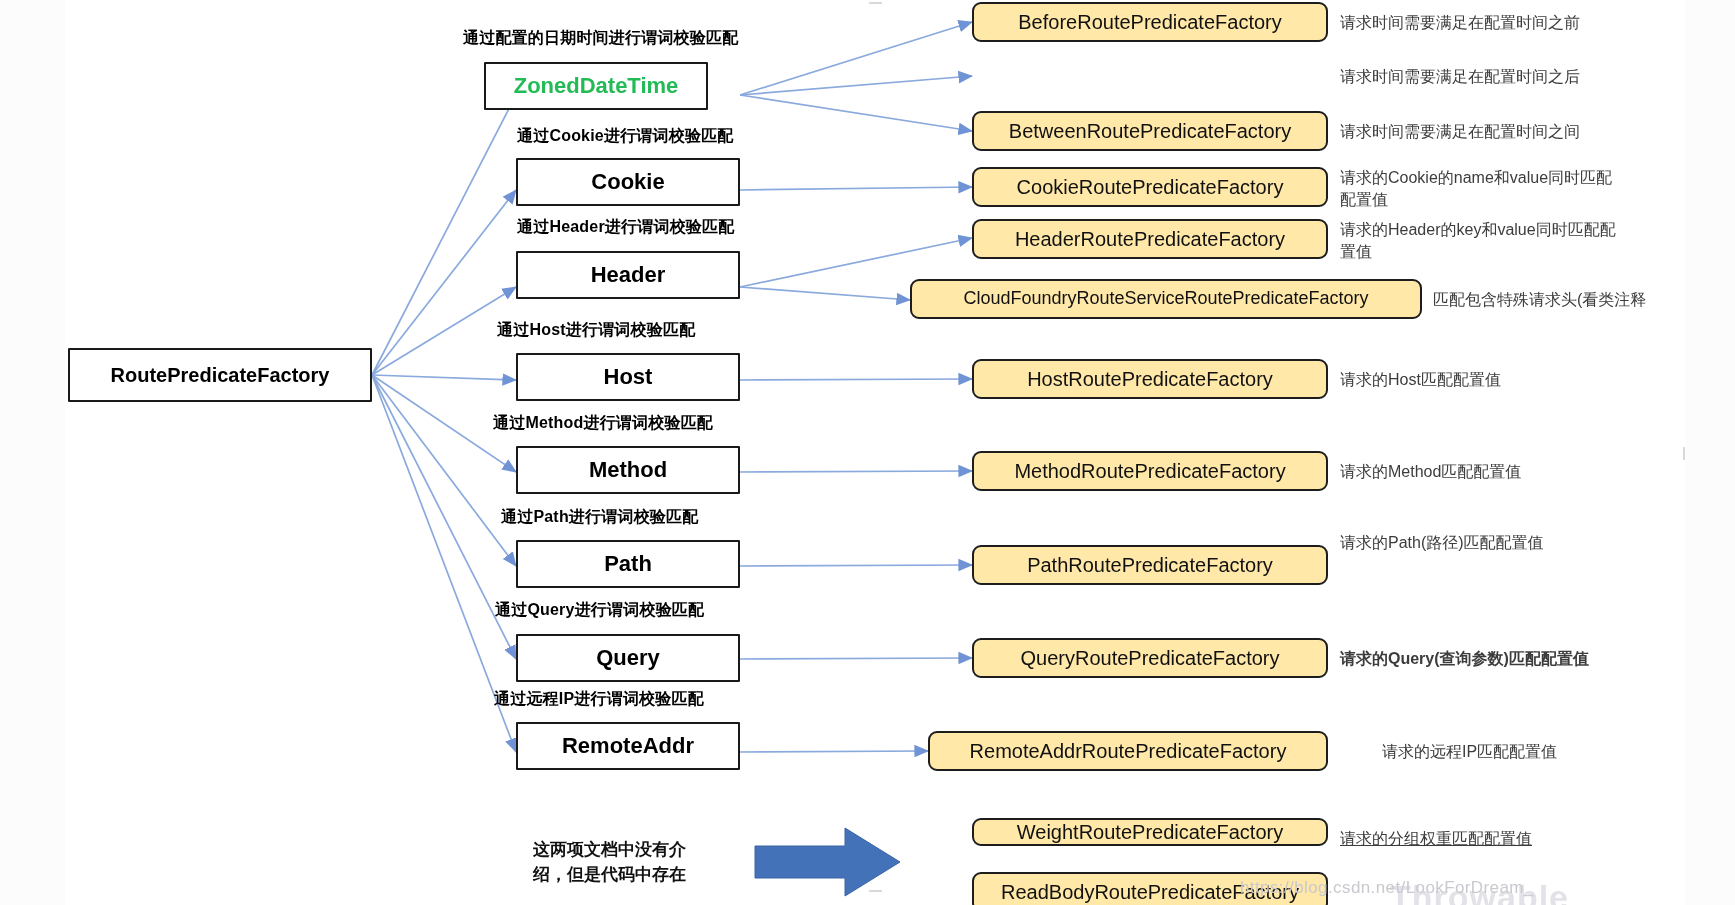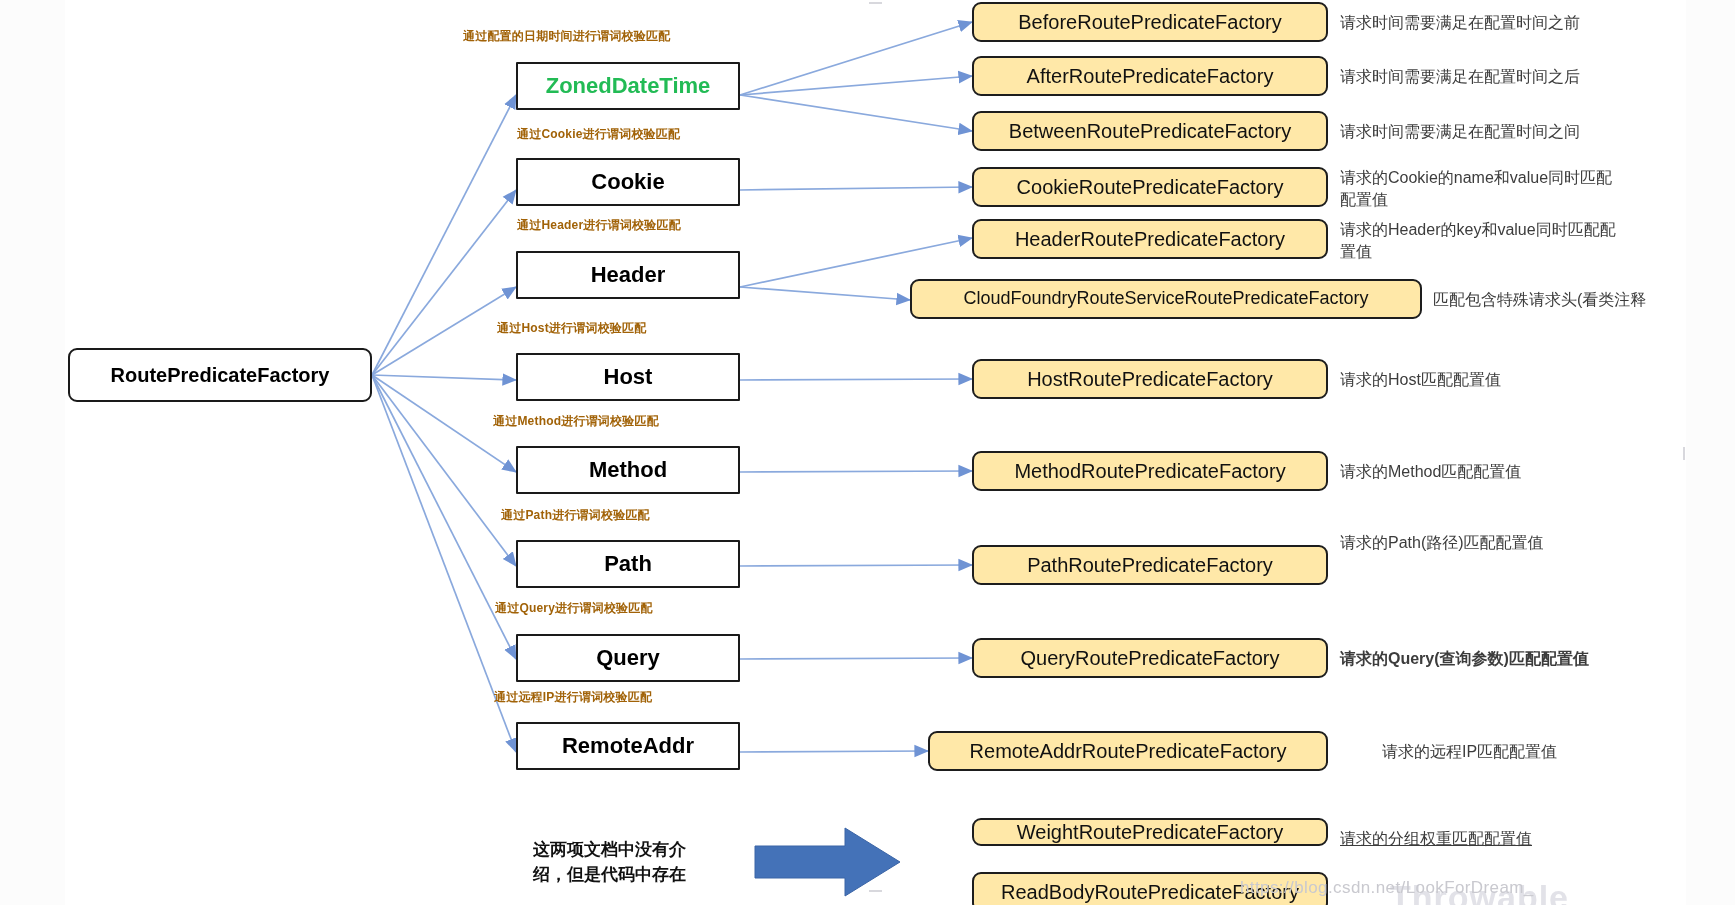--- a/index.html
+++ b/index.html
@@ -21,36 +21,36 @@
   svg.edges{position:absolute;left:0;top:0;width:1735px;height:905px;pointer-events:none;}
 
   .node{
     position:absolute;
     box-sizing:border-box;
     display:flex;align-items:center;justify-content:center;
     text-align:center;
     line-height:1.1;
   }
   .node-root{
-    background:#ffffff;border:2.5px solid #1a1a1a;border-radius:9px;
+    background:#ffffff;border:2.5px solid #1a1a1a;border-radius:1px;
     font-weight:bold;font-size:20px;color:#000;
   }
   .node-mid{
     background:#ffffff;border:2.5px solid #1a1a1a;border-radius:1px;
     font-weight:bold;font-size:22px;color:#000;
   }
   .node-mid.green{color:#22bb55;}
   .node-fact{
     background:#ffe8a8;border:2.2px solid #1d1d1d;border-radius:9px;
     font-size:20px;color:#111;white-space:nowrap;
   }
   .node-fact.small{font-size:18px;}
 
   .edge-label{
-    position:absolute;font-size:12px;font-weight:bold;color:#a16207;
+    position:absolute;font-size:16px;font-weight:bold;color:#000000;
     white-space:nowrap;letter-spacing:.2px;
   }
   .desc{
     position:absolute;font-size:16px;color:#3c3c3c;line-height:1.35;
     white-space:pre-line;
   }
   .note{
     position:absolute;font-size:17px;font-weight:bold;color:#111;
     line-height:1.45;white-space:pre-line;text-align:left;
   }
@@ -114,32 +114,29 @@
     <g>
       <path d="M755,846 L845,846 L845,828 L900,862 L845,896 L845,878 L755,878 Z" fill="#4472b8" stroke="#3a64a6" stroke-width="1"></path>
     </g>
   </svg>
 
   <div class="node node-root" style="left:68px;top:348px;width:304px;height:54px;">
     <span>RoutePredicateFactory</span>
   </div>
 
   <div class="edge-label" style="left:463px;top:28px;">通过配置的日期时间进行谓词校验匹配</div>
-  <div class="node node-mid green" style="left: 516px; top: 62px; width: 224px; height: 48px; color: rgb(34, 187, 85);">
+  <div class="node node-mid green" style="left: 484px; top: 62px; width: 224px; height: 48px; color: rgb(34, 187, 85);">
     <span>ZonedDateTime</span>
   </div>
 
   <div class="node node-fact" style="left:972px;top:2px;width:356px;height:40px;">
     <span>BeforeRoutePredicateFactory</span>
   </div>
   <div class="desc" style="left:1340px;top:12px;width:390px;">请求时间需要满足在配置时间之前</div>
 
-  <div class="node node-fact" style="left:972px;top:56px;width:356px;height:40px;">
-    <span>AfterRoutePredicateFactory</span>
-  </div>
   <div class="desc" style="left:1340px;top:66px;width:390px;">请求时间需要满足在配置时间之后</div>
 
   <div class="node node-fact" style="left:972px;top:111px;width:356px;height:40px;">
     <span>BetweenRoutePredicateFactory</span>
   </div>
   <div class="desc" style="left:1340px;top:121px;width:390px;">请求时间需要满足在配置时间之间</div>
 
   <div class="edge-label" style="left:517px;top:126px;">通过Cookie进行谓词校验匹配</div>
   <div class="node node-mid" style="left:516px;top:158px;width:224px;height:48px;">
     <span>Cookie</span>

